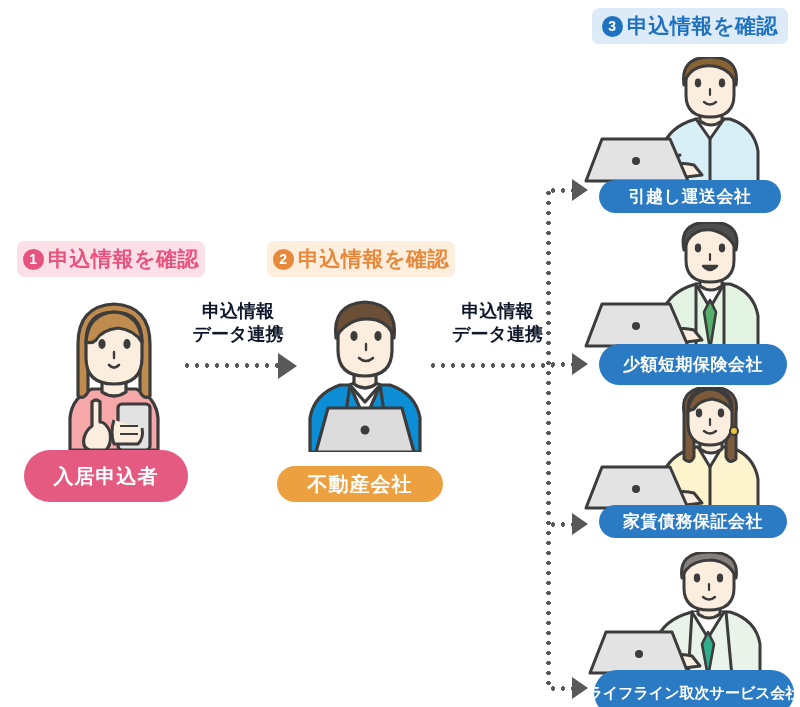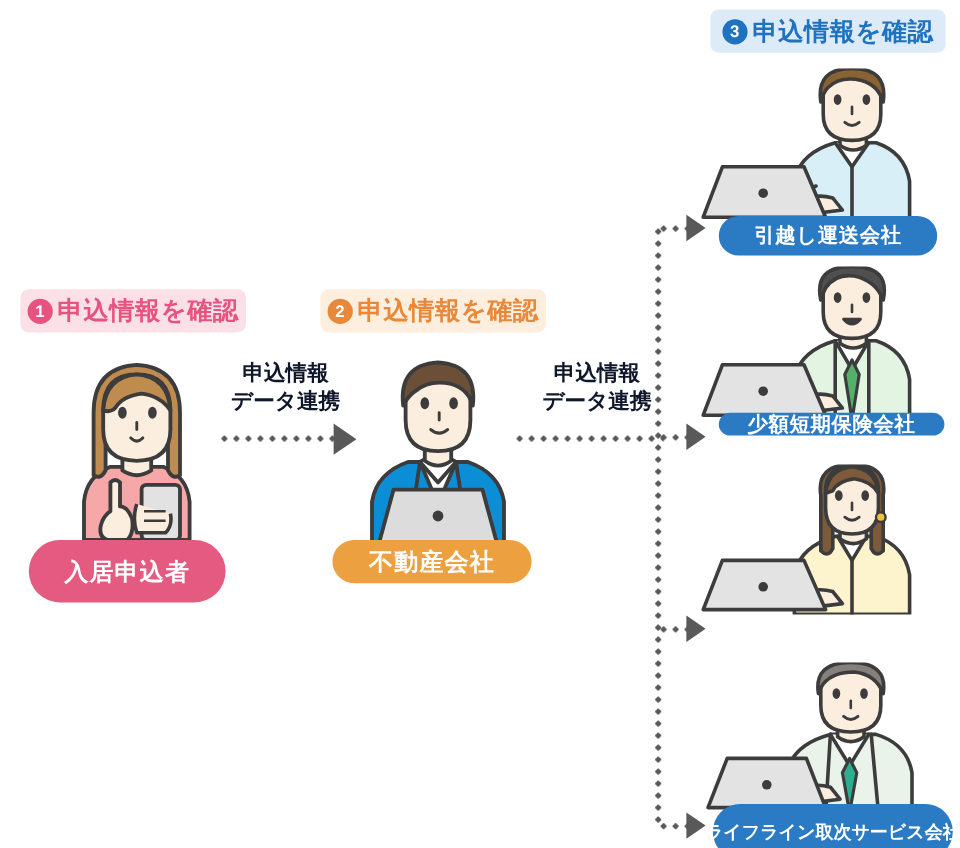--- a/index.html
+++ b/index.html
@@ -192,21 +192,21 @@
       <ellipse cx="62" cy="46" rx="3.6" ry="5" fill="#3c3c3c"></ellipse>
       <ellipse cx="86" cy="46" rx="3.6" ry="5" fill="#3c3c3c"></ellipse>
       <path d="M74 54 L74 60" stroke="#3c3c3c" stroke-width="2.4" fill="none" stroke-linecap="round"></path>
       <path d="M67 68 Q74 74 81 68" stroke="#3c3c3c" stroke-width="2.6" fill="none" stroke-linecap="round"></path>
 
       <path d="M36 118 L110 118 L122 162 L24 162 Z" fill="#dcdcdc" stroke="#3c3c3c" stroke-width="3.2" stroke-linejoin="round"></path>
       <circle cx="73" cy="140" r="4.5" fill="#3c3c3c"></circle>
     </svg>
   </div>
 
-  <div class="abs role-pill pill-orange" style="left:277px; top:450px; width:166px; height:36px;">
+  <div class="abs role-pill pill-orange" style="left:277px; top:466px; width:166px; height:36px;">
     <span>不動産会社</span>
   </div>
 
   <div class="abs flow-label" style="left:425px; top:300px; width:145px;">
     <div>申込情報</div>
     <div>データ連携</div>
   </div>
   <div class="abs dot-h" style="left:428px; top:363px; width:125px;"></div>
 
   <div class="abs dot-v" style="left:546px; top:188px; height:500px;"></div>
@@ -265,21 +265,21 @@
       <ellipse cx="114" cy="26" rx="3.2" ry="4.4" fill="#3c3c3c"></ellipse>
       <ellipse cx="138" cy="26" rx="3.2" ry="4.4" fill="#3c3c3c"></ellipse>
       <path d="M126 32 L126 38" stroke="#3c3c3c" stroke-width="2.2" fill="none" stroke-linecap="round"></path>
       <path d="M119 44 Q126 52 133 44 Z" fill="#3c3c3c" stroke="#3c3c3c" stroke-width="2.4" stroke-linejoin="round"></path>
       <path d="M86 110 Q96 104 110 108 L118 118 L86 122 Z" fill="#fceede" stroke="#3c3c3c" stroke-width="3" stroke-linejoin="round"></path>
       <path d="M18 82 L86 82 L104 124 L2 124 Z" fill="#e3e3e3" stroke="#3c3c3c" stroke-width="3" stroke-linejoin="round"></path>
       <circle cx="52" cy="104" r="4" fill="#3c3c3c"></circle>
     </svg>
   </div>
 
-  <div class="abs role-pill pill-blue" style="left:599px; top:344px; width:188px; height:19px;">
+  <div class="abs role-pill pill-blue" style="left:599px; top:344px; width:188px; height:41px;">
     <span>少額短期保険会社</span>
   </div>
 
   <div class="abs dot-h" style="left:548px; top:522px; width:26px;"></div>
   <div class="abs arrow-right sm" style="left:572px; top:513px;"></div>
 
   <div class="abs" style="left:584px; top:387px; width:178px; height:125px;">
     <svg width="178" height="125" viewBox="0 0 178 125">
       <g stroke="#3c3c3c" stroke-width="3" stroke-linejoin="round" stroke-linecap="round">
         <path d="M78 125 L78 90 Q84 68 112 60 L146 60 Q170 68 174 92 L174 125 Z" fill="#fdf3cc"></path>
@@ -295,20 +295,23 @@
       <ellipse cx="137" cy="26" rx="3.2" ry="4.4" fill="#3c3c3c"></ellipse>
       <path d="M126 32 L126 38" stroke="#3c3c3c" stroke-width="2.2" fill="none" stroke-linecap="round"></path>
       <path d="M120 44 Q126 49 132 44" stroke="#3c3c3c" stroke-width="2.4" fill="none" stroke-linecap="round"></path>
       <circle cx="150" cy="44" r="4" fill="#f0c040" stroke="#3c3c3c" stroke-width="2"></circle>
       <path d="M86 108 Q96 102 110 106 L118 116 L86 120 Z" fill="#fceede" stroke="#3c3c3c" stroke-width="3" stroke-linejoin="round"></path>
       <path d="M18 80 L86 80 L104 121 L2 121 Z" fill="#e3e3e3" stroke="#3c3c3c" stroke-width="3" stroke-linejoin="round"></path>
       <circle cx="52" cy="102" r="4" fill="#3c3c3c"></circle>
     </svg>
   </div>
 
+  <div class="abs role-pill pill-blue" style="left:599px; top:505px; width:188px; height:33px;">
+    <span>家賃債務保証会社</span>
+  </div>
 
   <div class="abs dot-h" style="left:548px; top:686px; width:26px;"></div>
   <div class="abs arrow-right sm" style="left:572px; top:677px;"></div>
 
   <div class="abs" style="left:584px; top:552px; width:178px; height:125px;">
     <svg width="178" height="125" viewBox="0 0 178 125">
       <g stroke="#3c3c3c" stroke-width="3" stroke-linejoin="round" stroke-linecap="round">
         <path d="M72 125 L72 90 Q78 68 108 60 L146 60 Q172 68 176 92 L176 125 Z" fill="#e9f3ea"></path>
         <path d="M108 60 L124 86 L140 60" fill="#ffffff"></path>
         <path d="M108 60 L104 125 M142 60 L148 125" fill="none"></path>

